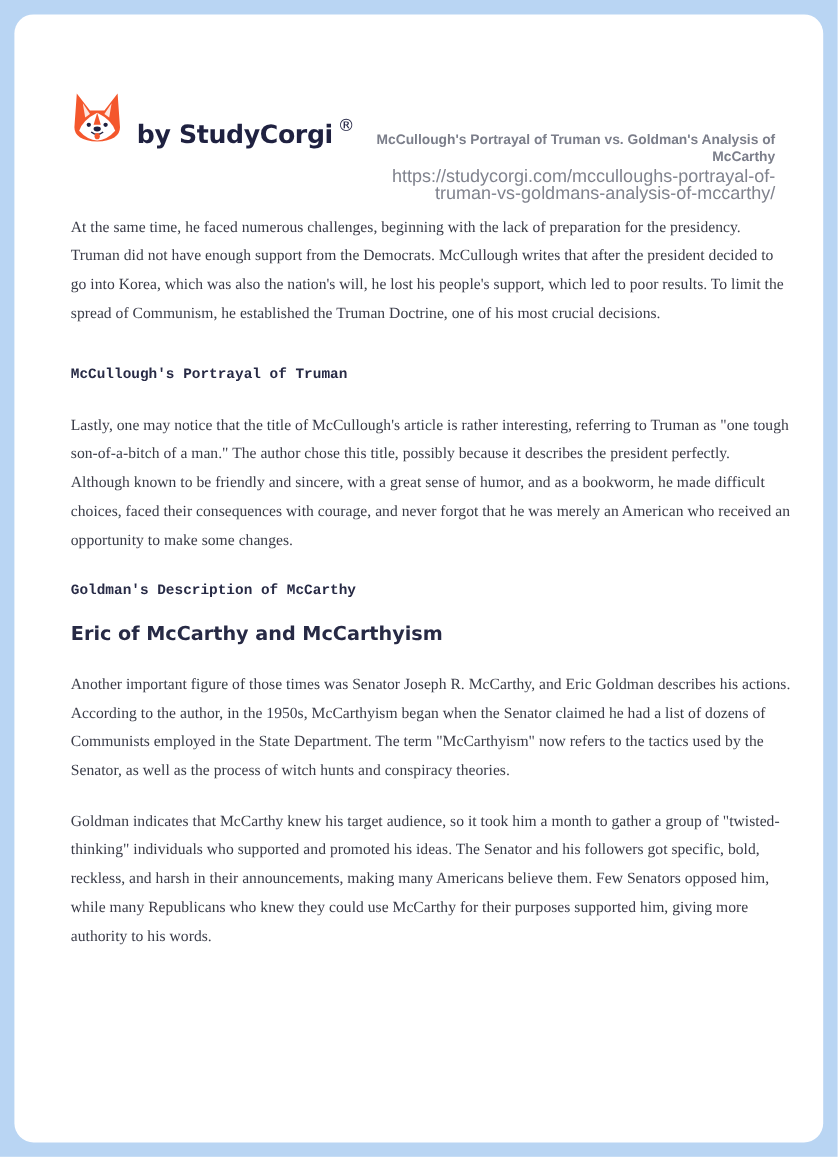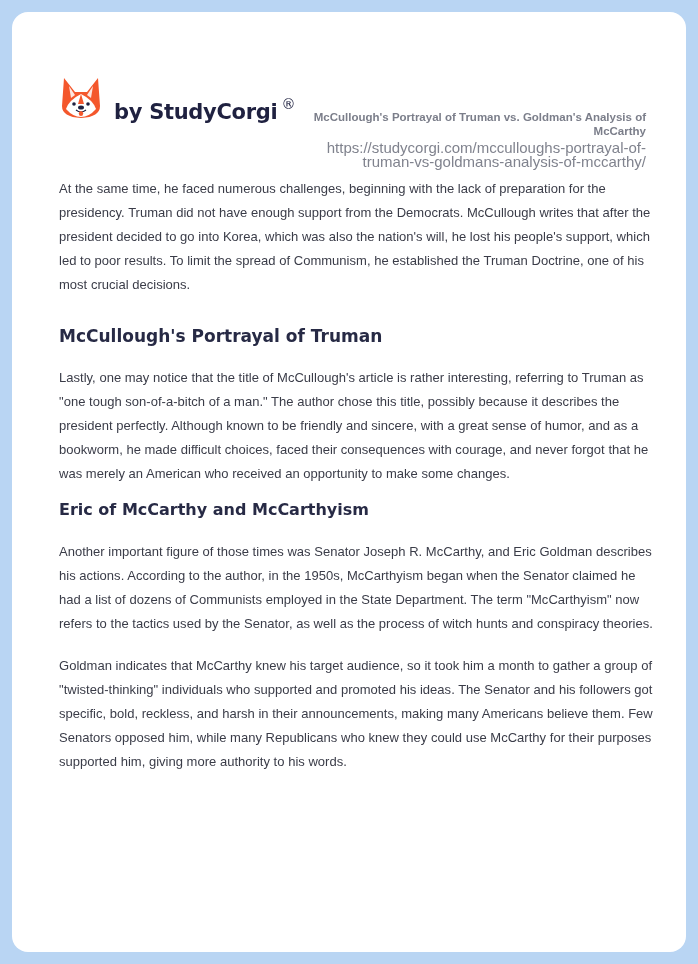--- a/index.html
+++ b/index.html
@@ -51,29 +51,29 @@
     }
     .ref-url {
       font-family: "Liberation Sans", sans-serif;
       font-size: 15px; line-height: 14px; color: #80838e; margin-top: 3px;
     }
     .content {
       position: absolute; left: 47px; top: 165px; width: 600px;
     }
     p {
       margin: 0;
-      font-family: Liberation Sans, sans-serif;
+      font-family: Liberation Serif, serif;
       font-size: 13px; line-height: 24px;
       color: #3a3c48;
       letter-spacing: 0.02px;
     }
     h2, h3 {
       margin: 0; font-family: "DejaVu Sans", sans-serif; font-weight: bold; color: #272a45;
     }
-    h2 { font-size: 17px; line-height: 24px; }
+    h2 { font-size: 12px; line-height: 24px; font-family: Liberation Mono, monospace; }
     h3 { font-size: 16px; line-height: 24px; }
   </style>
 </head>
 <body>
 
 <div class="card">
   <div class="header">
     <div class="logo">
       <svg class="logo-icon" viewBox="0 0 40 44">
         <path d="M3 2 L14 16 L26 16 L37 2 L39 30 Q39 41 20 42 Q1 41 1 30 Z" fill="#f4572c"></path>
@@ -92,17 +92,18 @@
     <div class="ref">
       <div class="ref-title">McCullough's Portrayal of Truman vs. Goldman's Analysis of McCarthy</div>
       <div class="ref-url">https://studycorgi.com/mcculloughs-portrayal-of-truman-vs-goldmans-analysis-of-mccarthy/</div>
     </div>
   </div>
 
   <div class="content">
     <p>At the same time, he faced numerous challenges, beginning with the lack of preparation for the presidency. Truman did not have enough support from the Democrats. McCullough writes that after the president decided to go into Korea, which was also the nation's will, he lost his people's support, which led to poor results. To limit the spread of Communism, he established the Truman Doctrine, one of his most crucial decisions.</p>
     <h2 style="margin-top:27px;">McCullough's Portrayal of Truman</h2>
     <p style="margin-top:18px;">Lastly, one may notice that the title of McCullough's article is rather interesting, referring to Truman as "one tough son-of-a-bitch of a man." The author chose this title, possibly because it describes the president perfectly. Although known to be friendly and sincere, with a great sense of humor, and as a bookworm, he made difficult choices, faced their consequences with courage, and never forgot that he was merely an American who received an opportunity to make some changes.</p>
+    <h2 style="margin-top:18px;">Goldman's Description of McCarthy</h2>
     <h3 style="margin-top:12px;">Eric of McCarthy and McCarthyism</h3>
     <p style="margin-top:18px;">Another important figure of those times was Senator Joseph R. McCarthy, and Eric Goldman describes his actions. According to the author, in the 1950s, McCarthyism began when the Senator claimed he had a list of dozens of Communists employed in the State Department. The term "McCarthyism" now refers to the tactics used by the Senator, as well as the process of witch hunts and conspiracy theories.</p>
     <p style="margin-top:18px;">Goldman indicates that McCarthy knew his target audience, so it took him a month to gather a group of "twisted-thinking" individuals who supported and promoted his ideas. The Senator and his followers got specific, bold, reckless, and harsh in their announcements, making many Americans believe them. Few Senators opposed him, while many Republicans who knew they could use McCarthy for their purposes supported him, giving more authority to his words.</p>
   </div>
 </div>
 
 </body></html>

